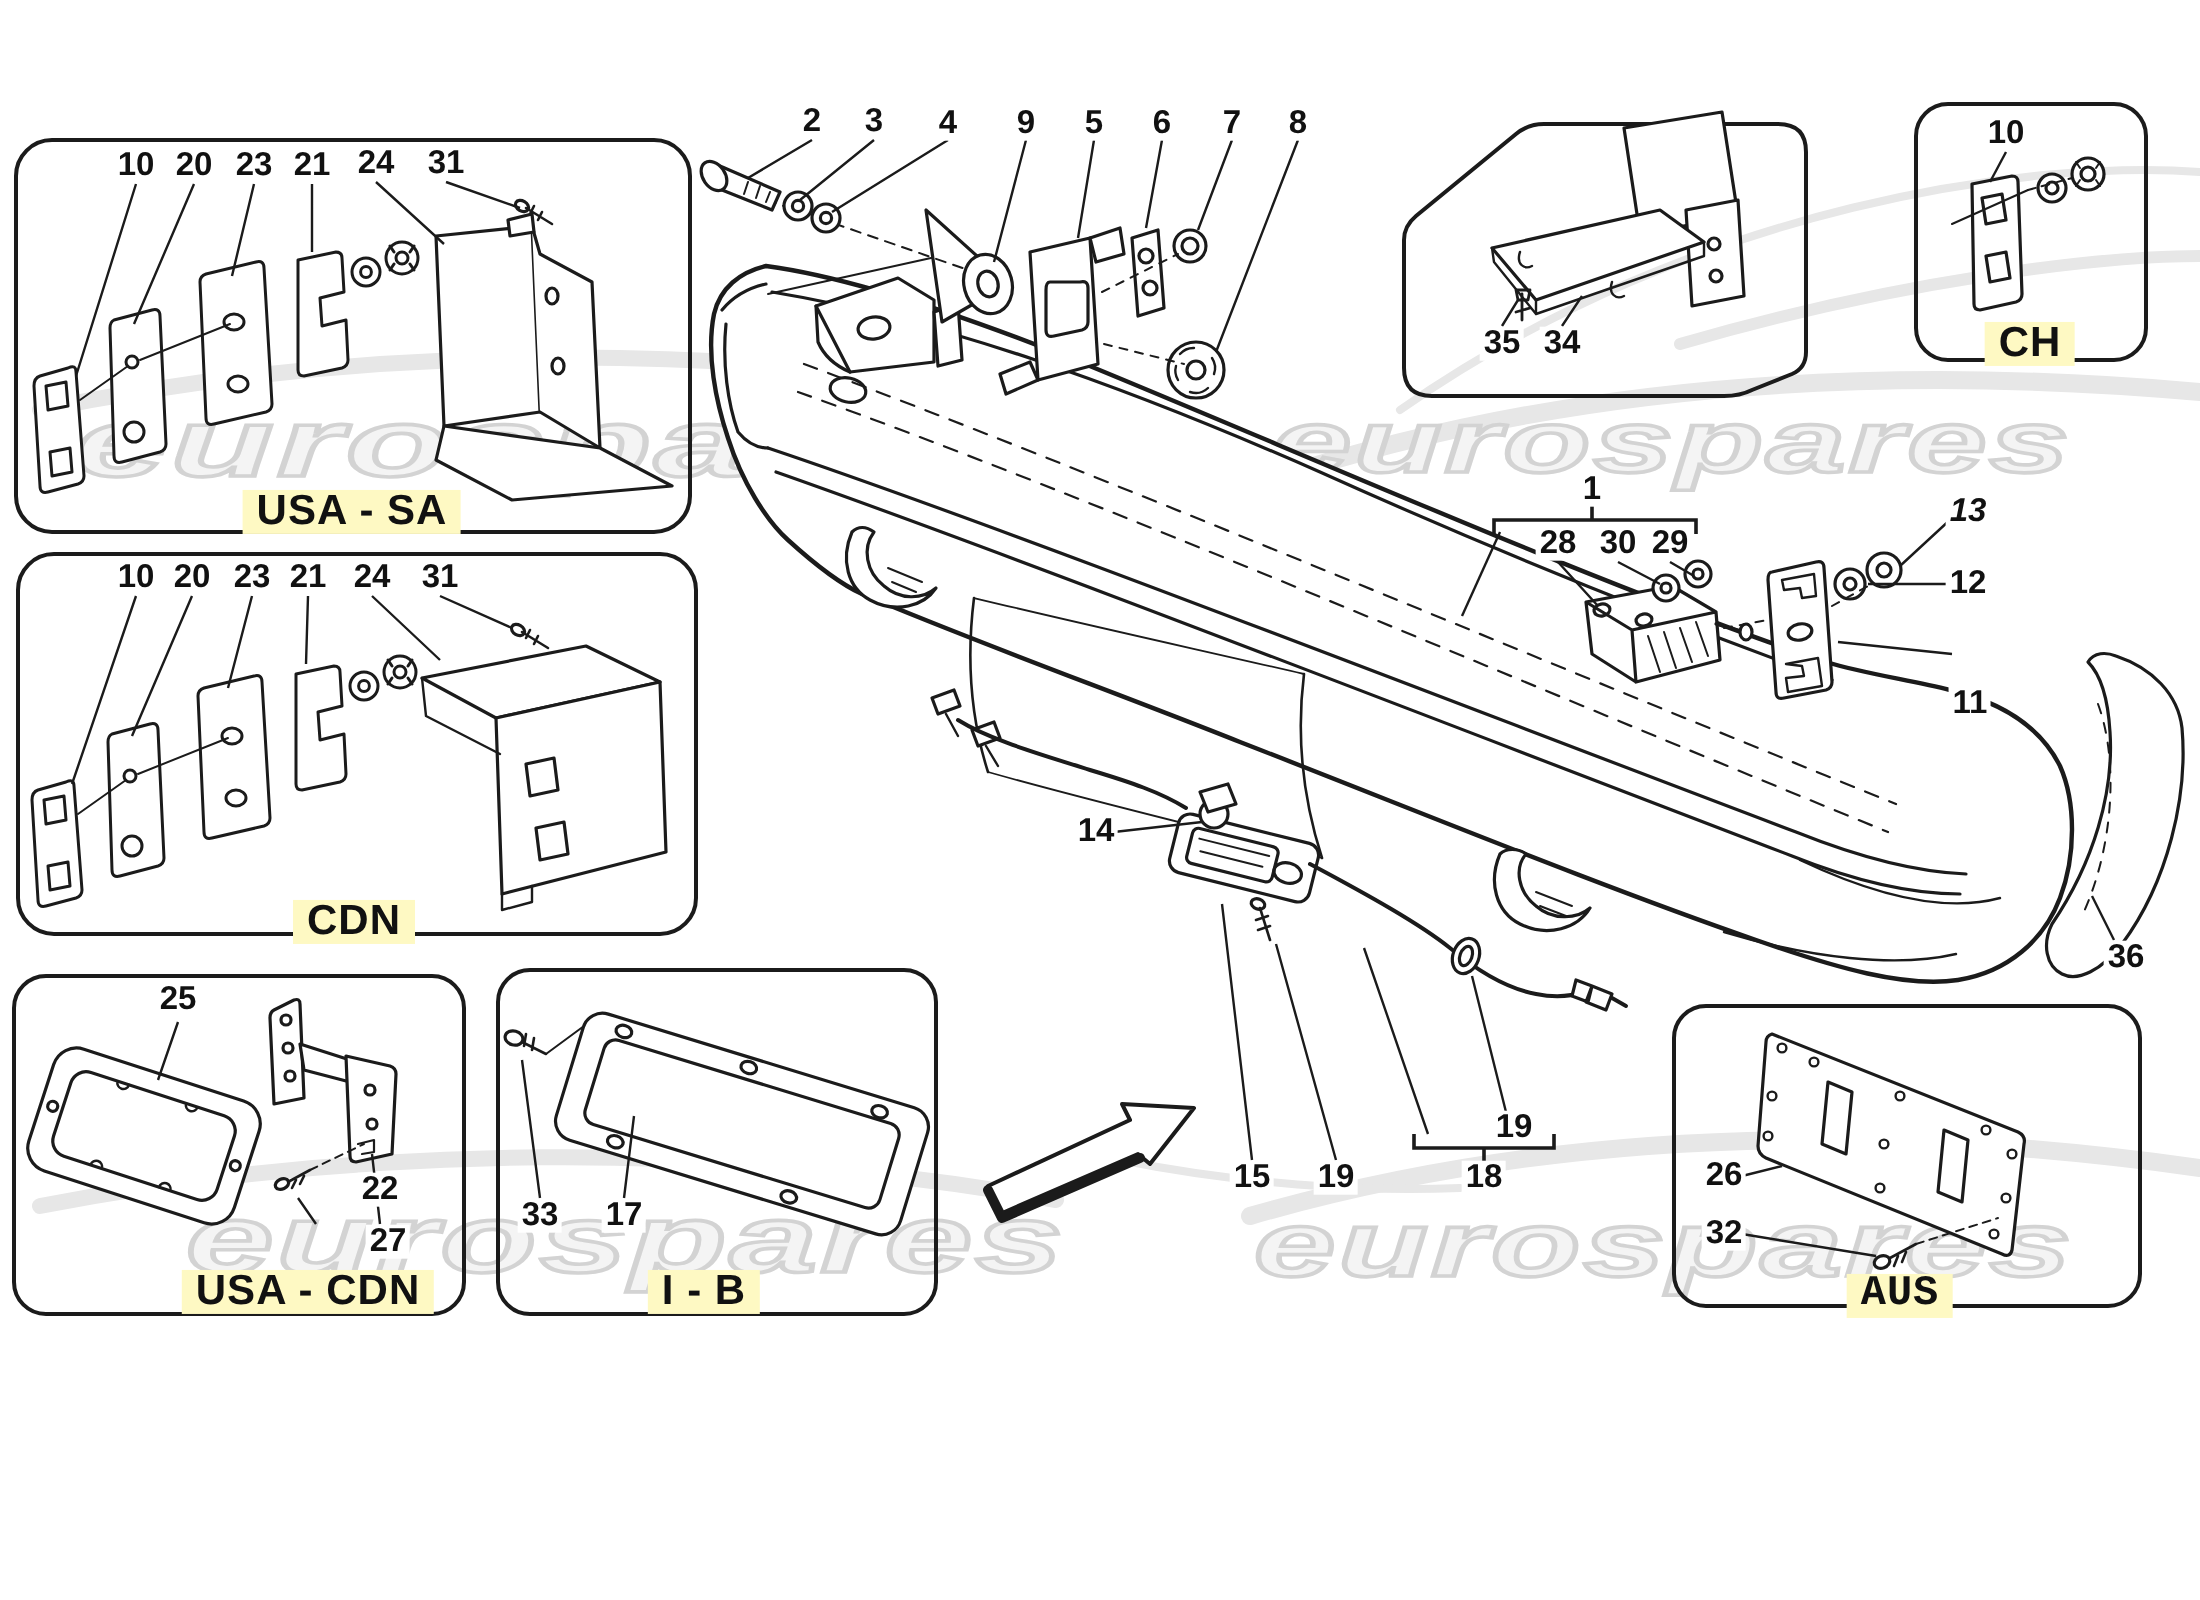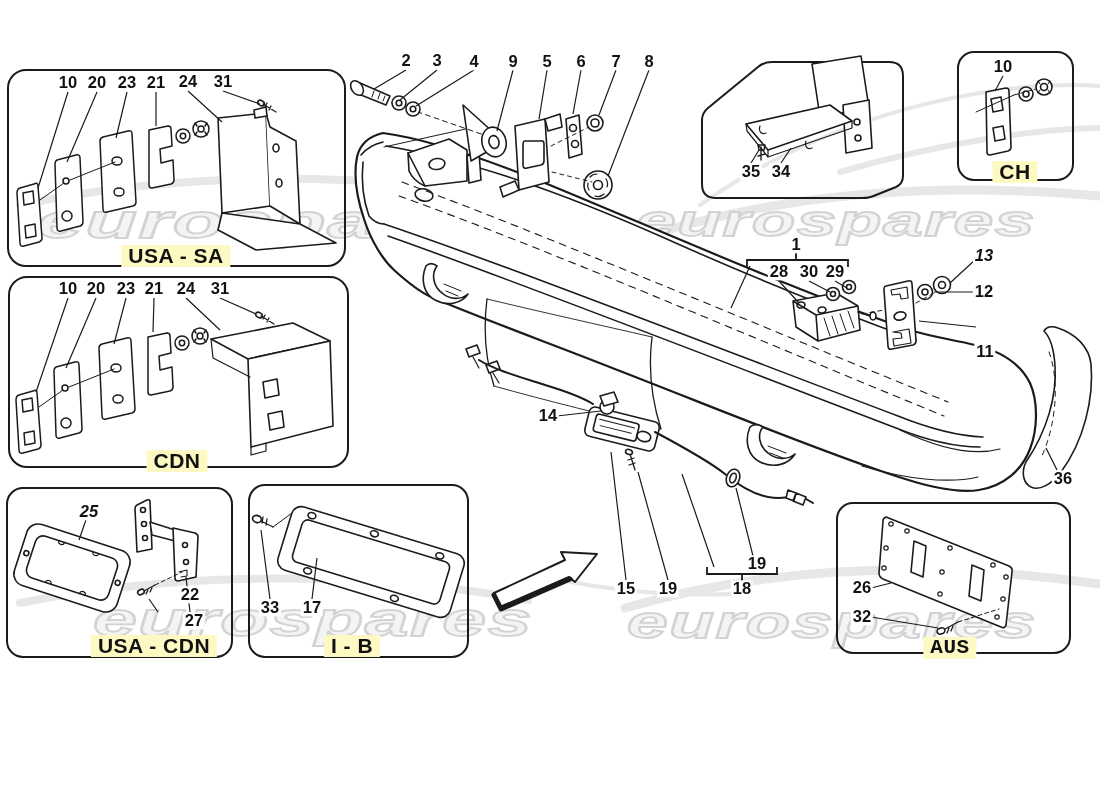--- a/index.html
+++ b/index.html
@@ -309,21 +309,21 @@
       <div class="callout" style="left: 127px; top: 83px;">23</div>
       <div class="callout" style="left: 156px; top: 83px;">21</div>
       <div class="callout" style="left: 188px; top: 82px;">24</div>
       <div class="callout" style="left: 223px; top: 82px;">31</div>
       <div class="callout" style="left: 68px; top: 289px;">10</div>
       <div class="callout" style="left: 96px; top: 289px;">20</div>
       <div class="callout" style="left: 126px; top: 289px;">23</div>
       <div class="callout" style="left: 154px; top: 289px;">21</div>
       <div class="callout" style="left: 186px; top: 289px;">24</div>
       <div class="callout" style="left: 220px; top: 289px;">31</div>
-      <div class="callout" style="left: 89px; top: 512px; font-style: italic;">25</div>
+      <div class="callout" style="left: 89px; top: 500px;">25</div>
       <div class="callout" style="left: 158px; top: 621px; margin-left: 36px;">27</div>
       <div class="callout" style="left: 190px; top: 595px;">22</div>
       <div class="callout" style="left: 270px; top: 608px;">33</div>
       <div class="callout" style="left: 312px; top: 608px;">17</div>
       <div class="callout" style="left: 406px; top: 61px;">2</div>
       <div class="callout" style="left: 437px; top: 61px;">3</div>
       <div class="callout" style="left: 474px; top: 62px;">4</div>
       <div class="callout" style="left: 513px; top: 62px;">9</div>
       <div class="callout" style="left: 547px; top: 62px;">5</div>
       <div class="callout" style="left: 581px; top: 62px;">6</div>

